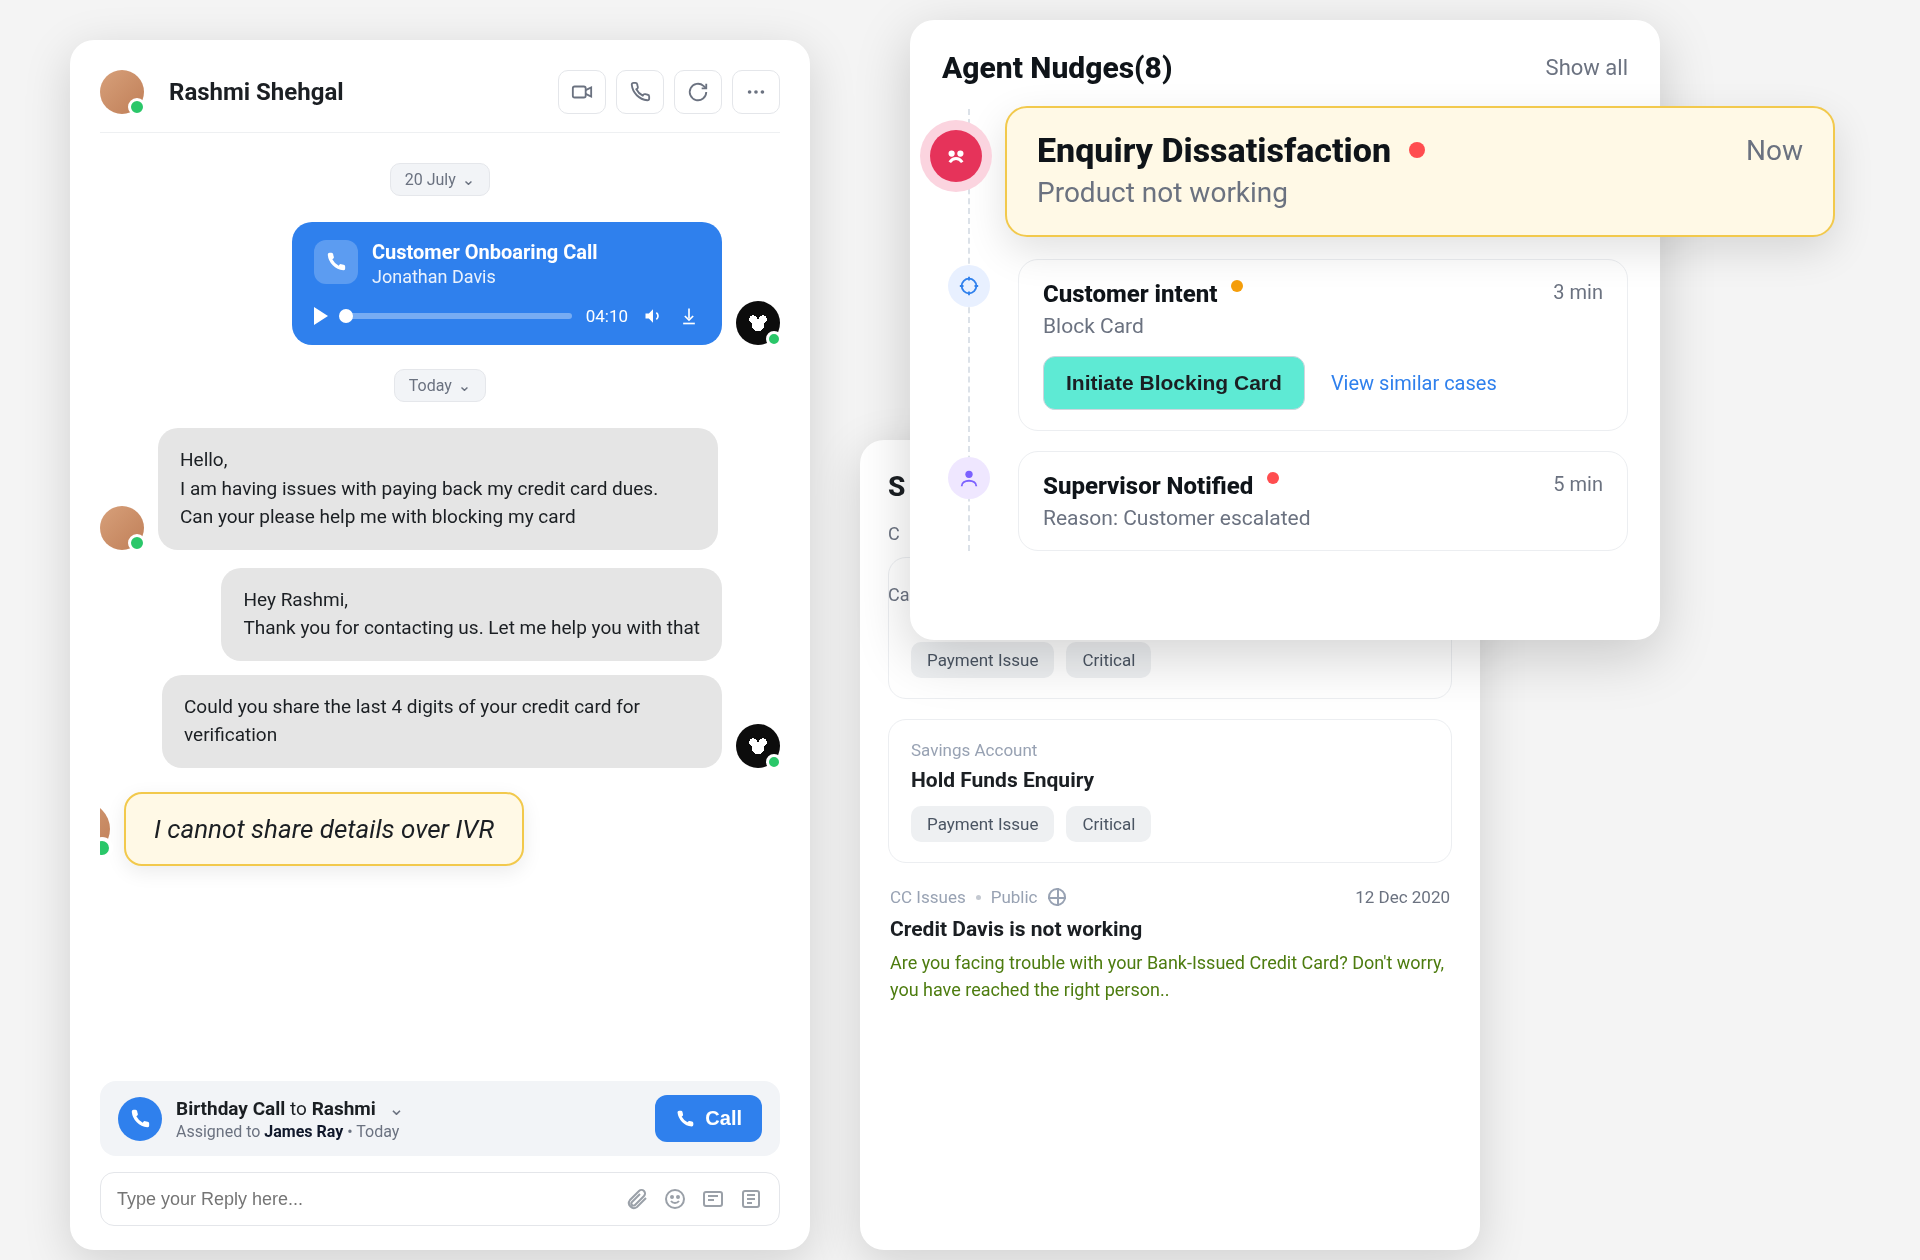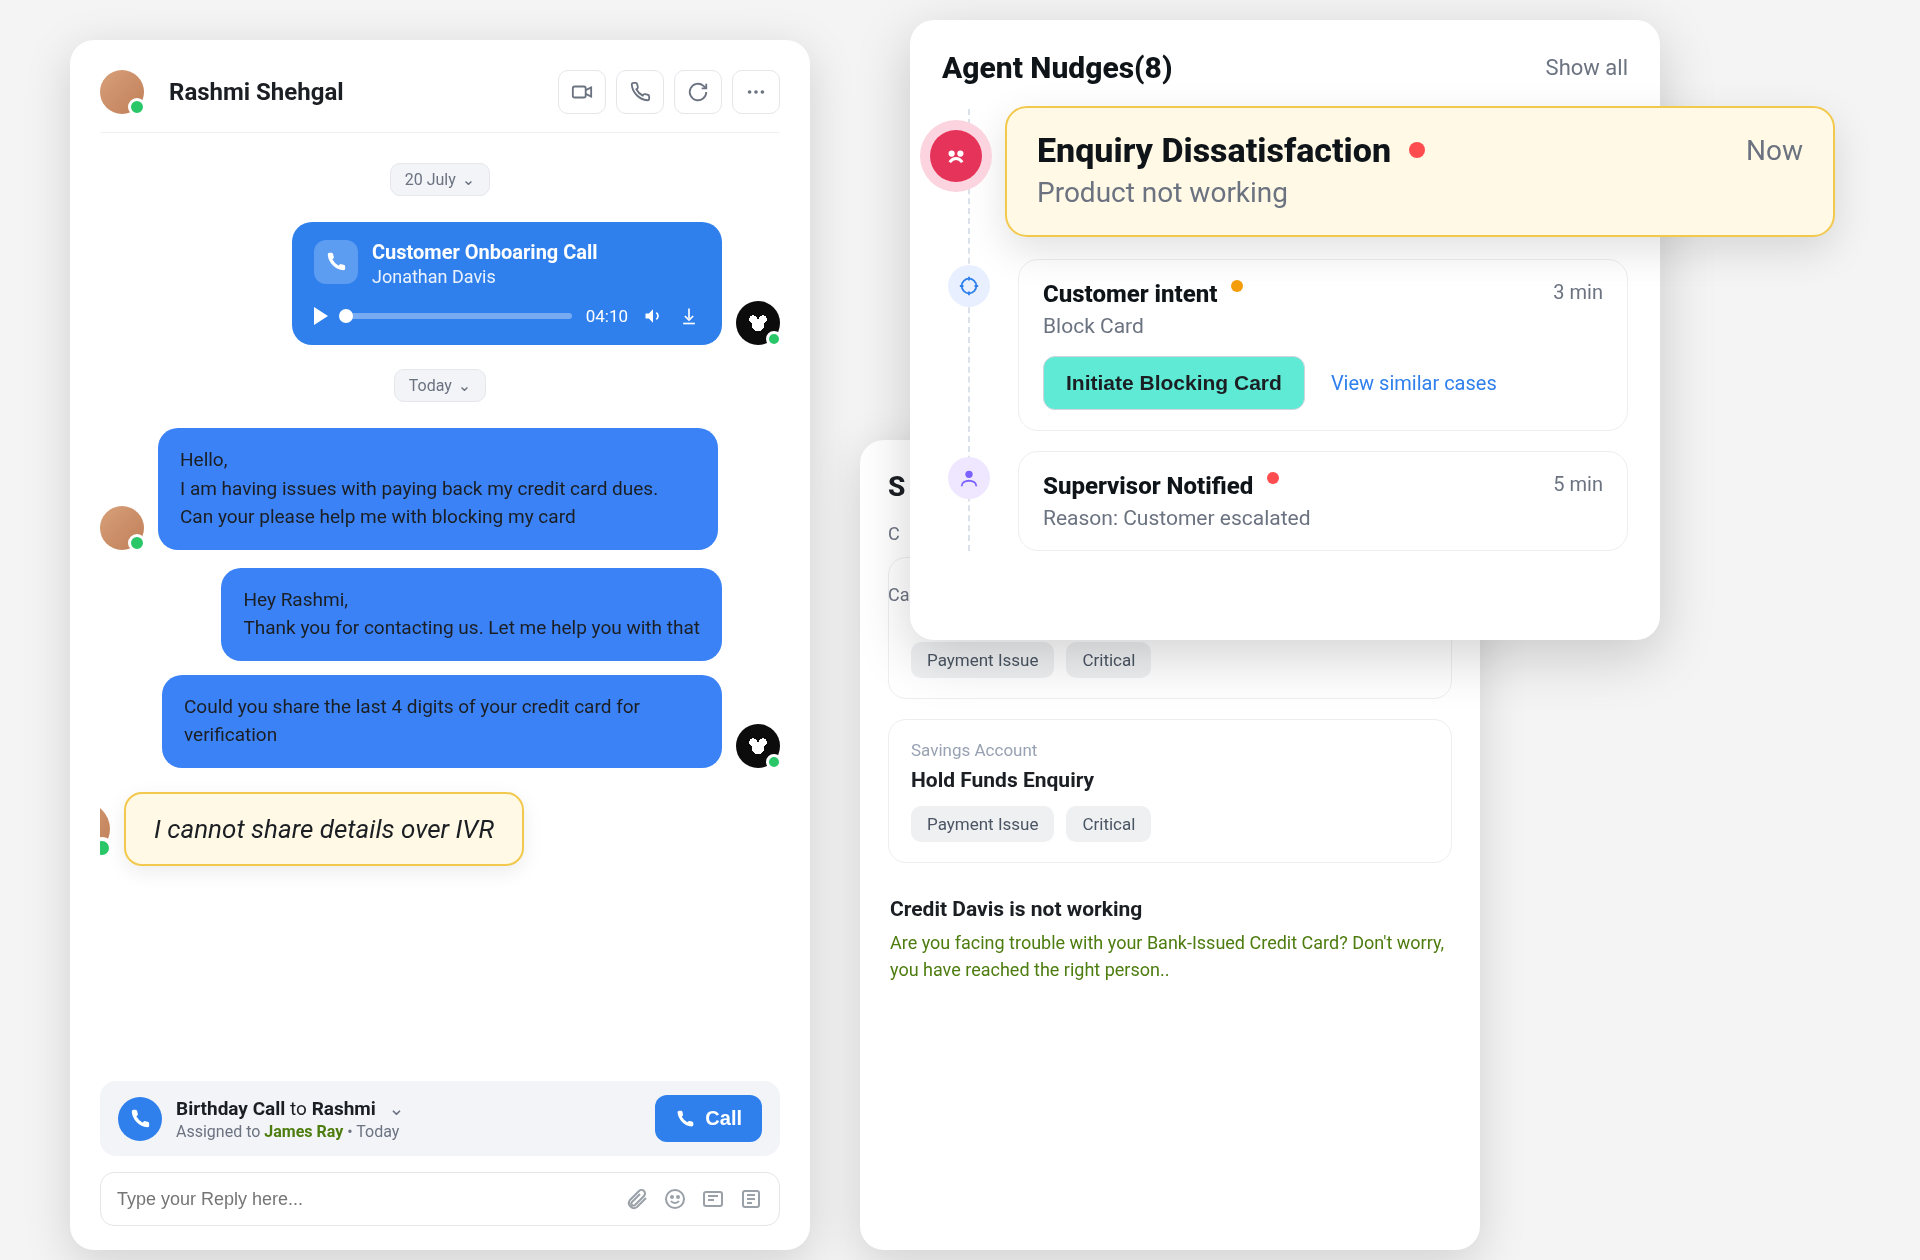--- a/index.html
+++ b/index.html
@@ -143,21 +143,21 @@
                 radial-gradient(circle at 70% 35%, #fff 0 4px, transparent 4px);
   }
   .agent-avatar .presence{
     position:absolute;right:-2px;bottom:-2px;width:16px;height:16px;background:#2ac769;border:3px solid #fff;border-radius:50%;
   }
   .in-row {
     display:flex;gap:14px;align-items:flex-end;margin-bottom:18px;
   }
   .in-stack { display:flex;flex-direction:column;gap:14px;max-width:560px; }
   .bubble {
-    background:#3b82f6;border-radius:20px;padding:18px 22px;
+    background:#e5e5e5;border-radius:20px;padding:18px 22px;
     font-size:19px;color:#1b1f23;line-height:1.5;
   }
   .highlight-wrap {
     display:flex;gap:14px;align-items:center;margin-top:10px;margin-left:-44px;font-style:italic;
   }
   .highlight-avatar {
     width:54px;height:54px;border-radius:50%;
     background:linear-gradient(135deg,#d7a07a,#c07f58);
     position:relative;flex-shrink:0;
   }
@@ -395,21 +395,21 @@
         <svg viewBox="0 0 24 24" width="22" height="22" fill="#fff">
             <path d="M22 17v2a2 2 0 0 1-2 2 19 19 0 0 1-17-17 2 2 0 0 1 2-2h2a2 2 0 0 1 2 1.7c.1.9.3 1.8.6 2.6a2 2 0 0 1-.5 2L8 9a16 16 0 0 0 7 7l.7-1.1a2 2 0 0 1 2-.5c.8.3 1.7.5 2.6.6A2 2 0 0 1 22 17z"></path>
           </svg>
       </div>
       <div class="assign-body">
         <div class="assign-title">
           <b>Birthday Call</b><span> to </span><b>Rashmi</b>
           <span style="margin-left:8px;color:#6b7280">⌄</span>
         </div>
         <div class="assign-sub">
-          <span>Assigned to </span><b style="color:#4d7c0f">James Ray</b><span>  •  </span><span>Today</span>
+          <span>Assigned to </span><b style="color:#0f172a">James Ray</b><span>  •  </span><span>Today</span>
         </div>
       </div>
       <button class="primary-btn">
         <svg viewBox="0 0 24 24" width="20" height="20" fill="#fff">
             <path d="M22 17v2a2 2 0 0 1-2 2 19 19 0 0 1-17-17 2 2 0 0 1 2-2h2a2 2 0 0 1 2 1.7c.1.9.3 1.8.6 2.6a2 2 0 0 1-.5 2L8 9a16 16 0 0 0 7 7l.7-1.1a2 2 0 0 1 2-.5c.8.3 1.7.5 2.6.6A2 2 0 0 1 22 17z"></path>
           </svg>
         <span>Call</span>
       </button>
     </div>
 
@@ -460,20 +460,27 @@
     <div class="sugg-card">
       <div class="sugg-cat">Savings Account</div>
       <div class="sugg-head">Hold Funds Enquiry</div>
       <div class="tag-row">
         <span class="tag">Payment Issue</span>
         <span class="tag">Critical</span>
       </div>
     </div>
 
     <div style="padding:4px 2px;">
+      <div class="article-meta">
+        <span>CC Issues</span>
+        <span class="dot"></span>
+        <span>Public</span>
+        <span class="globe"></span>
+        <span class="article-date">12 Dec 2020</span>
+      </div>
       <div class="article-title">Credit Davis is not working</div>
       <div class="article-body">Are you facing trouble with your Bank-Issued Credit Card? Don't worry, you have reached the right person..</div>
     </div>
   </div>
 
   <div class="nudges-panel">
     <div class="nudges-header">
       <div class="nudges-title">Agent Nudges(8)</div>
       <div class="show-all">Show all</div>
     </div>

